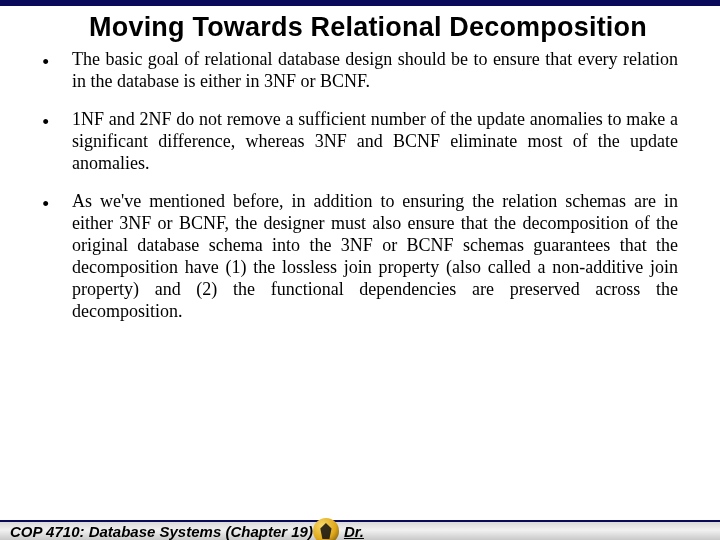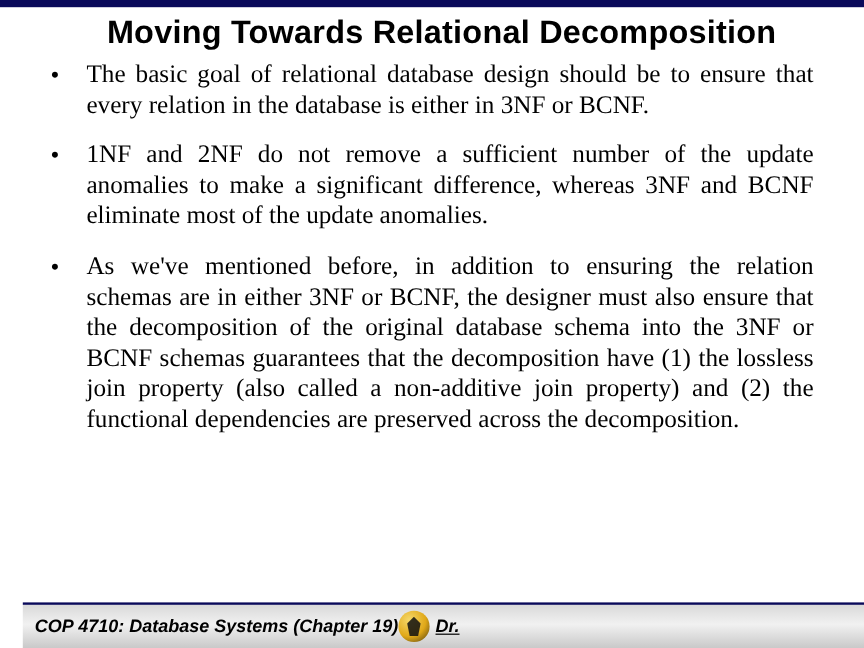--- a/index.html
+++ b/index.html
@@ -34,42 +34,41 @@
   }
   .bullet-mark {
     width: 30px;
     flex-shrink: 0;
     font-size: 21px;
     line-height: 1.25;
     color: #000;
   }
   .bullet-text {
     flex: 1;
-    font-size: 21px;
+    font-size: 18px;
     line-height: 1.22;
     color: #000;
     text-align: justify;
   }
   .footer {
     position: absolute;
     left: 0;
     right: 0;
     bottom: 0;
-    height: 38px;
+    height: 20px;
     background: linear-gradient(to bottom, #d9d9d9 0%, #f1f1f1 45%, #c9c9c9 100%);
     border-top: 2px solid #0a0a5a;
     display: flex;
     align-items: center;
     font-family: Arial, Helvetica, sans-serif;
     font-style: italic;
     font-weight: bold;
     font-size: 15px;
     color: #000;
     padding: 0 10px;
-    margin-left: 19px;
   }
   .footer .fl { flex: 0 0 auto; }
   .footer .fc { flex: 1; text-align: center; }
   .footer .fr { flex: 0 0 auto; display: flex; align-items: center; gap: 5px; text-decoration: underline; }
   .logo {
     width: 26px;
     height: 26px;
     border-radius: 50%;
     background: radial-gradient(circle at 35% 30%, #f6d96b 0%, #e0a818 55%, #4a3a10 100%);
     position: relative;

